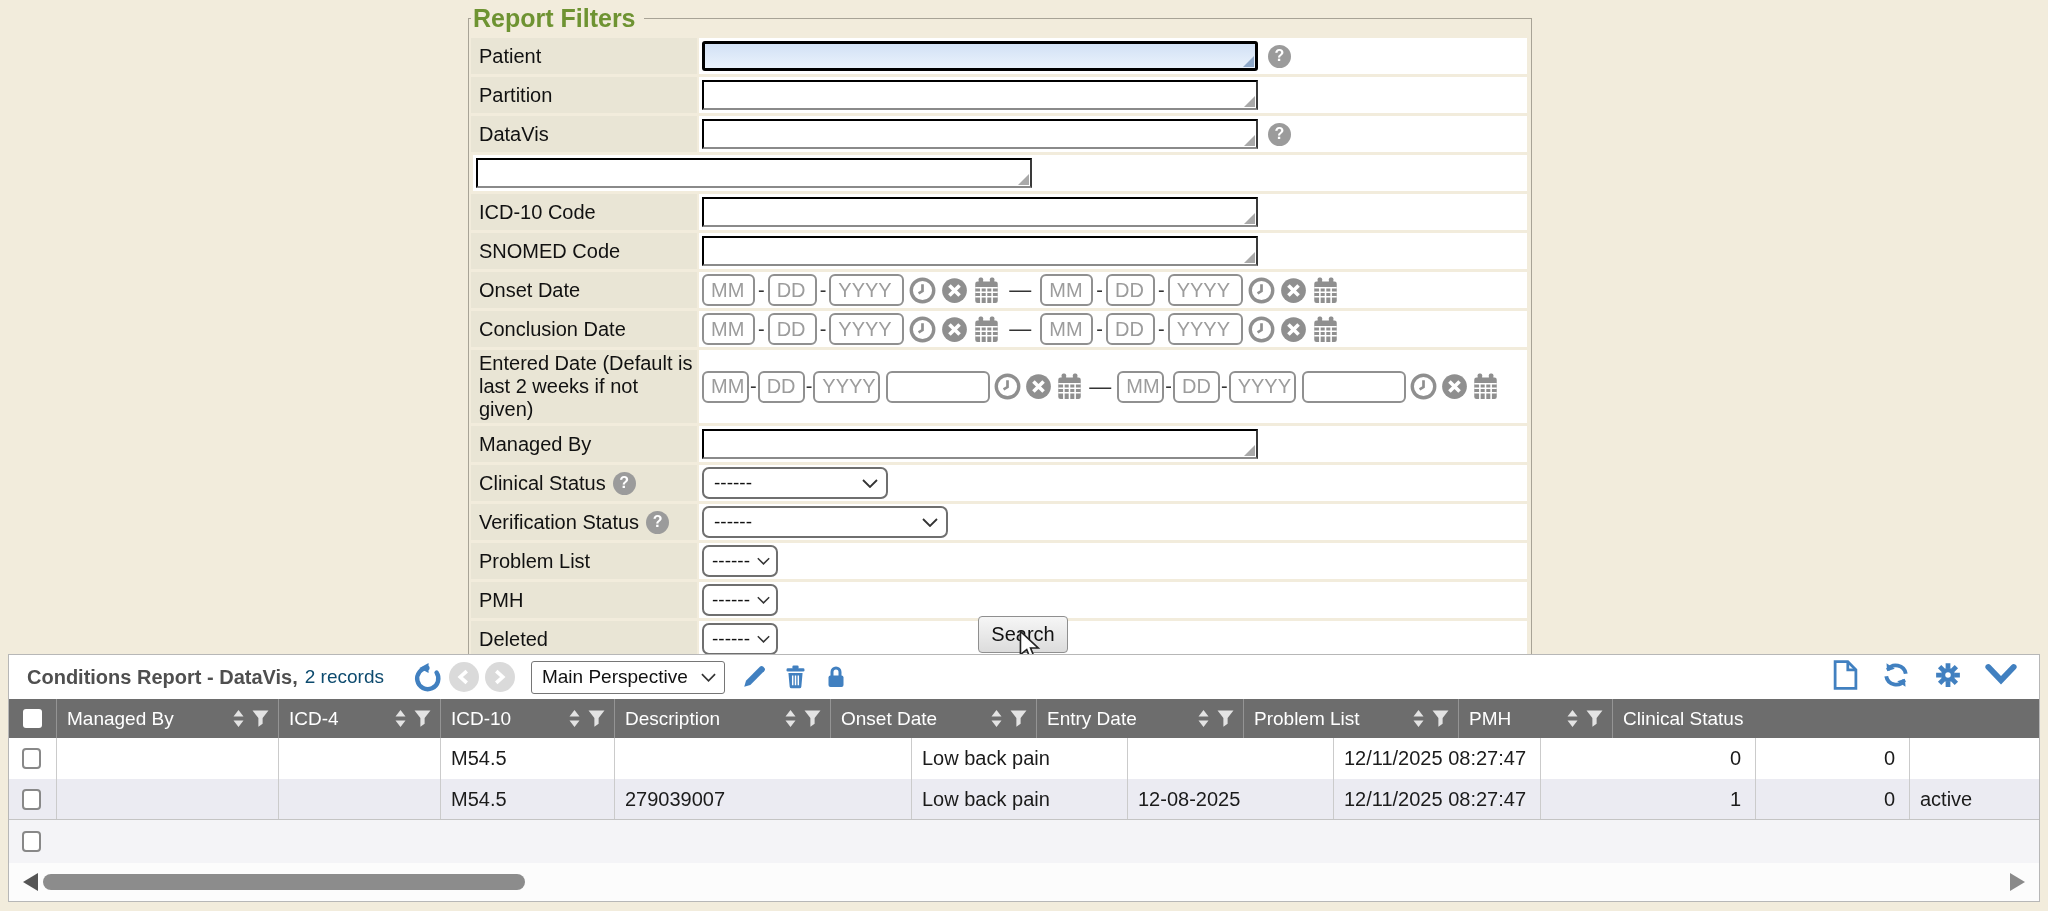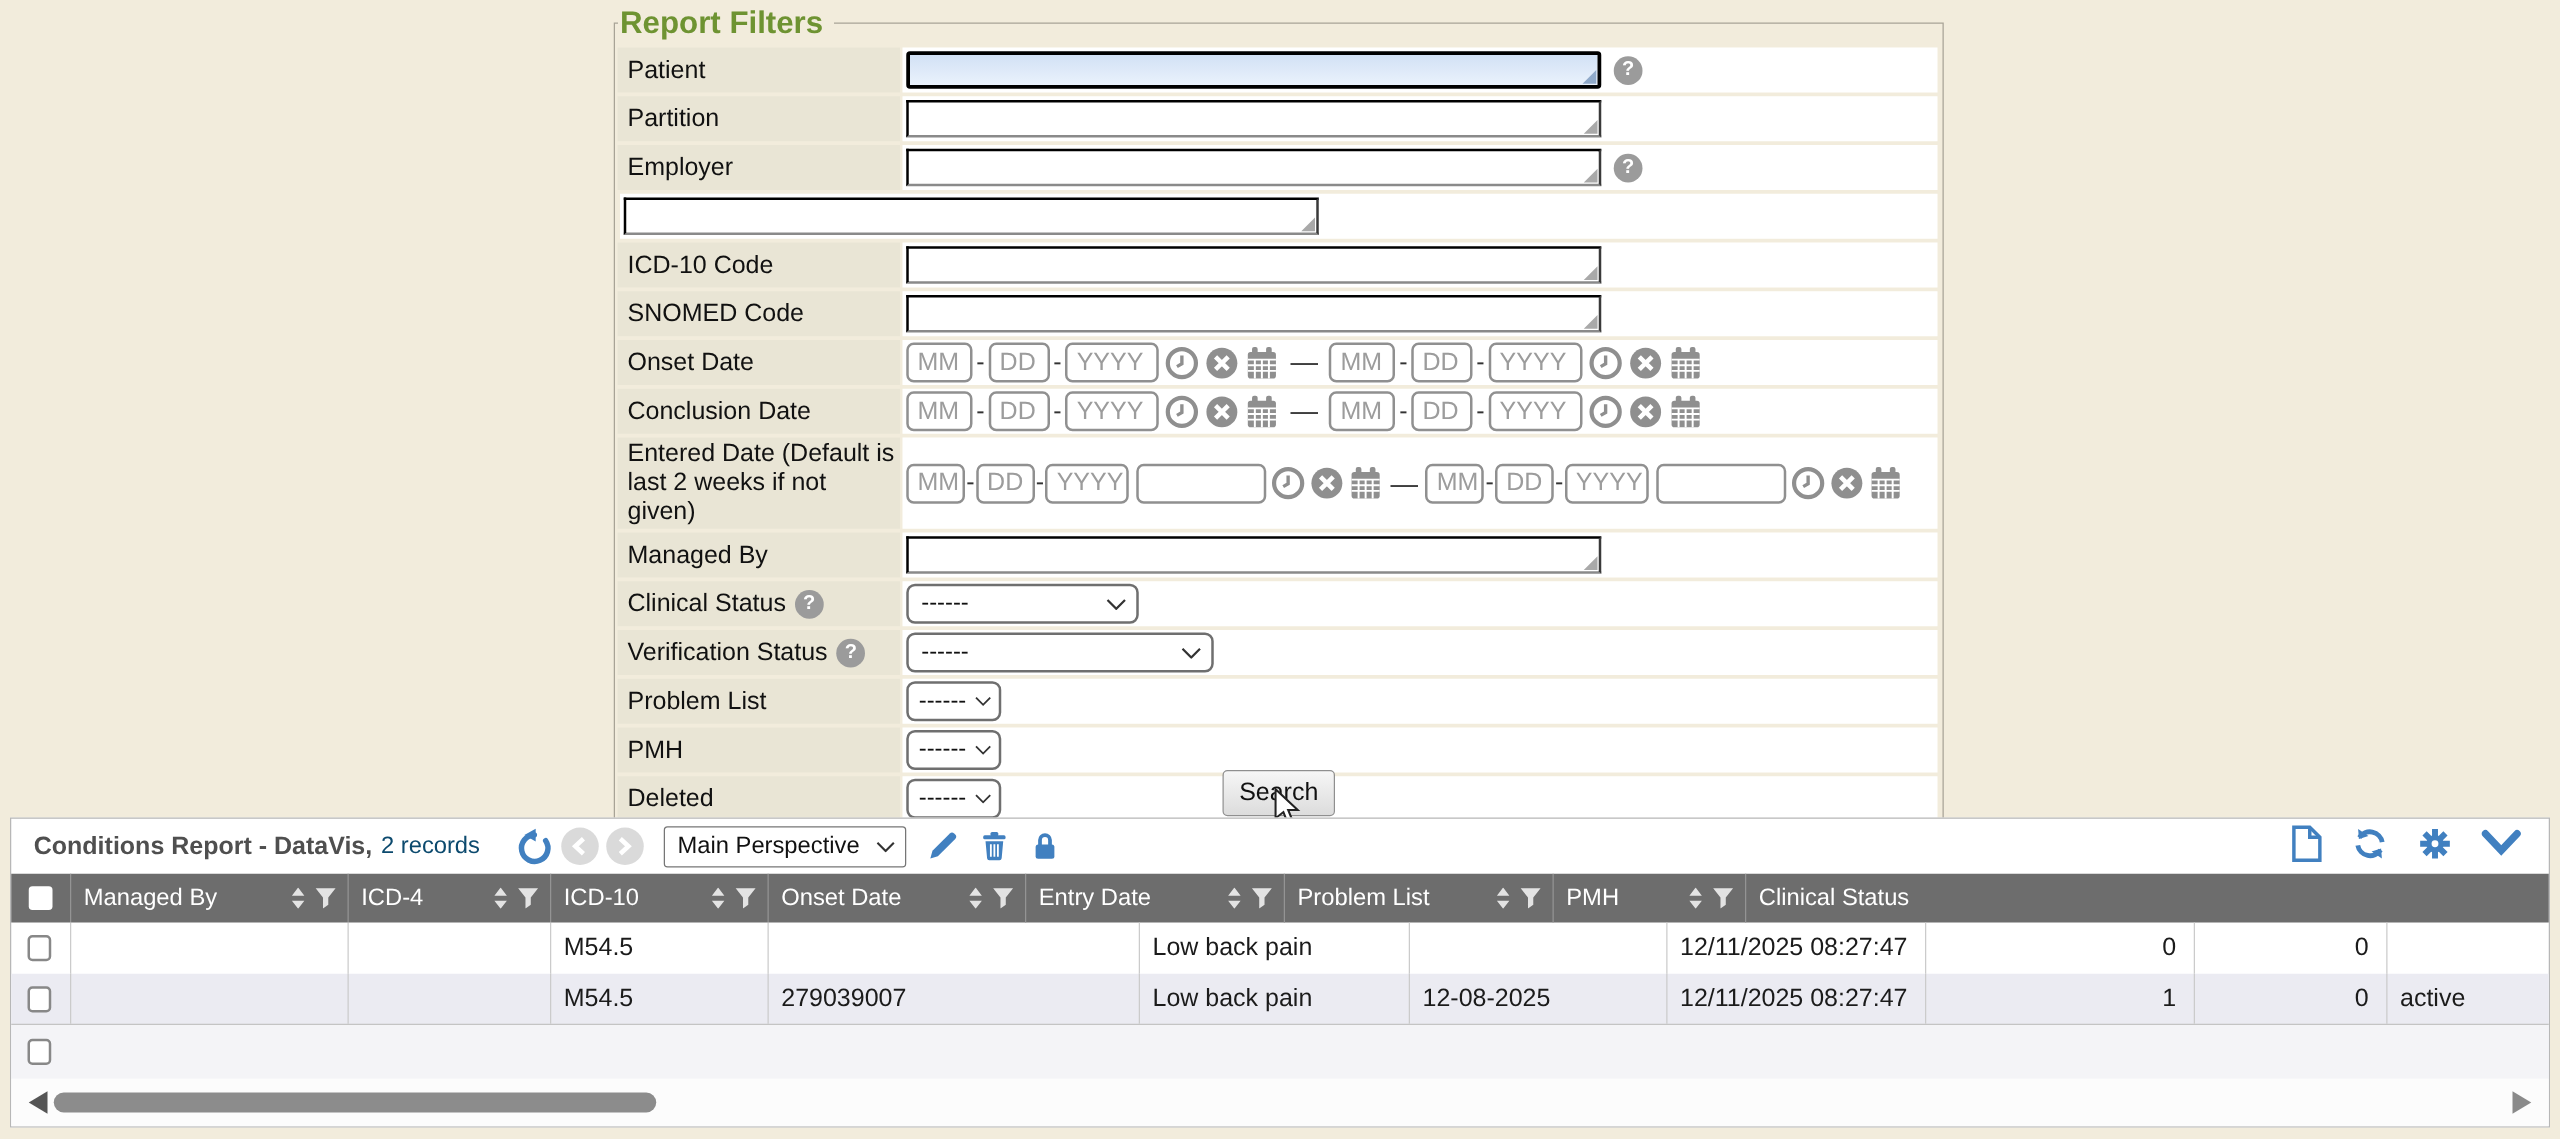--- a/index.html
+++ b/index.html
@@ -5,21 +5,21 @@
   * { margin:0; padding:0; box-sizing:border-box; }
   html,body { background:#f2ecdc; }
   .page {
     position:relative; width:2048px; height:911px;
     background:#f2ecdc; overflow:hidden;
     font-family:"Liberation Sans", sans-serif; color:#111;
   }
 
   
   fieldset.filters {
-    position:absolute; left:491px; top:4px; width:1064px;
+    position:absolute; left:468px; top:4px; width:1064px;
     border:1px solid #a8a396; padding:2px 4px 6px 2px; background:transparent;
   }
   fieldset.filters legend {
     font-size:25px; font-weight:bold; color:#6e9332; padding:0 8px 0 2px; margin-left:0;
   }
   .frow { display:flex; margin-top:3px; }
   .flabel {
     width:226px; min-height:36px; background:#e9e5d5; font-size:20px; color:#111;
     display:flex; align-items:center; padding:2px 4px 2px 8px; line-height:1.15;
   }
@@ -177,21 +177,21 @@
     </div>
 
     <div class="frow">
       <div class="flabel">Partition</div>
       <div class="fctrl">
         <div class="ta"></div>
       </div>
     </div>
 
     <div class="frow">
-      <div class="flabel">Employer</div>
+      <div class="flabel">DataVis</div>
       <div class="fctrl">
         <div class="ta"></div>
         <span class="help">
             <span>?</span>
           </span>
       </div>
     </div>
 
     <div class="frow">
       <div class="fctrl">
@@ -596,20 +596,31 @@
         <span class="hlabel">ICD-10</span>
         <span class="hicons">
             <svg width="13" height="17" viewBox="0 0 12 17">
               <path d="M6 0 L11 6.5 H1 Z M6 17 L11 10.5 H1 Z" fill="#e3e3e3"></path>
             </svg>
             <svg width="17" height="17" viewBox="0 0 16 16">
               <path d="M0.5 0.5 H15.5 L10 7.5 V13 L6 15.8 V7.5 Z" fill="#e3e3e3"></path>
             </svg>
           </span>
       </div>
+      <div class="hc c5">
+        <span class="hlabel">Description</span>
+        <span class="hicons">
+            <svg width="13" height="17" viewBox="0 0 12 17">
+              <path d="M6 0 L11 6.5 H1 Z M6 17 L11 10.5 H1 Z" fill="#e3e3e3"></path>
+            </svg>
+            <svg width="17" height="17" viewBox="0 0 16 16">
+              <path d="M0.5 0.5 H15.5 L10 7.5 V13 L6 15.8 V7.5 Z" fill="#e3e3e3"></path>
+            </svg>
+          </span>
+      </div>
       <div class="hc c6">
         <span class="hlabel">Onset Date</span>
         <span class="hicons">
             <svg width="13" height="17" viewBox="0 0 12 17">
               <path d="M6 0 L11 6.5 H1 Z M6 17 L11 10.5 H1 Z" fill="#e3e3e3"></path>
             </svg>
             <svg width="17" height="17" viewBox="0 0 16 16">
               <path d="M0.5 0.5 H15.5 L10 7.5 V13 L6 15.8 V7.5 Z" fill="#e3e3e3"></path>
             </svg>
           </span>

